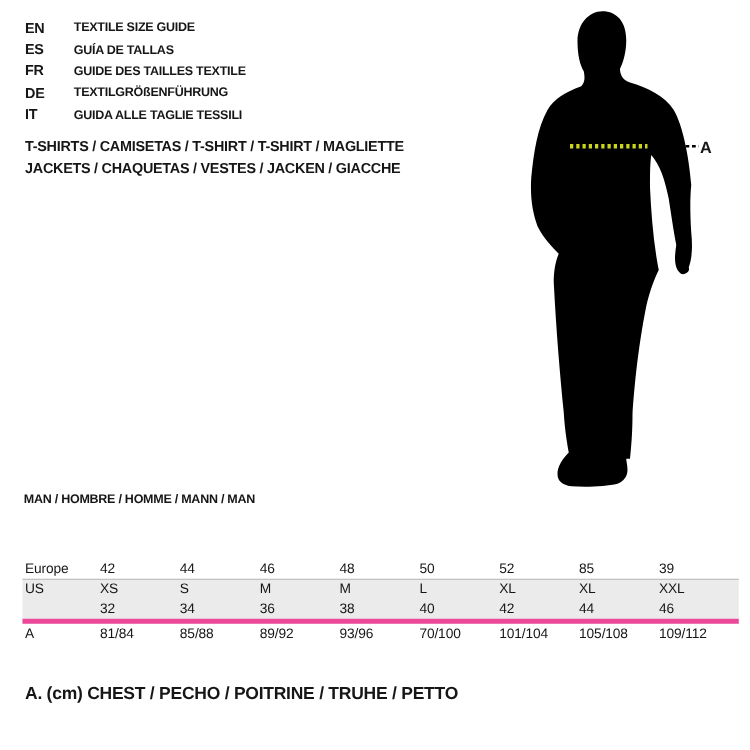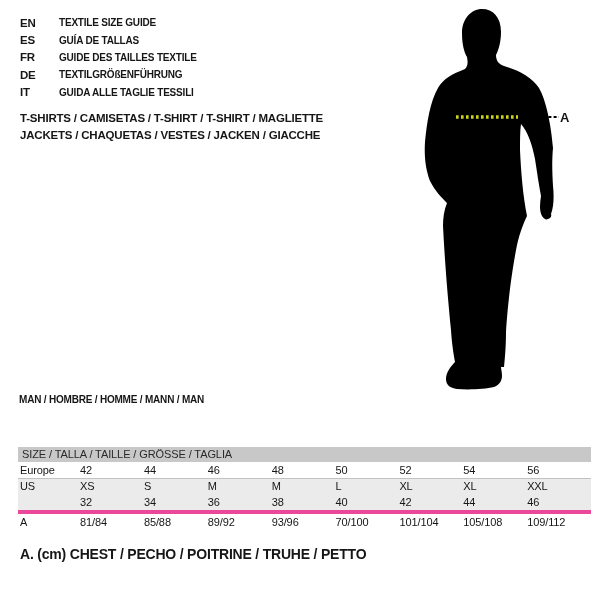--- a/index.html
+++ b/index.html
@@ -109,32 +109,31 @@
       C 101,17 93,9 82,9
       Z"></path>
     <line x1="56" y1="117" x2="118" y2="117" stroke="#ccd41d" stroke-width="3.5" stroke-dasharray="2.6 2.4"></line>
     <line x1="138" y1="117" x2="159" y2="117" stroke="#000000" stroke-width="2" stroke-dasharray="3 2.2"></line>
   </svg>
   <span class="figure-a-label">A</span>
 
   <div class="section-title">MAN / HOMBRE / HOMME / MANN / MAN</div>
 
   <div class="size-table">
-    <div class="st-header">SIZE / TALLA / TAILLE / GRÖSSE / TAGLIA</div>
 
     <div class="st-row">
       <span class="st-row-label">Europe</span>
       <span class="st-cell">42</span>
       <span class="st-cell">44</span>
       <span class="st-cell">46</span>
       <span class="st-cell">48</span>
       <span class="st-cell">50</span>
       <span class="st-cell">52</span>
-      <span class="st-cell">54</span>
-      <span class="st-cell">56</span>
+      <span class="st-cell">85</span>
+      <span class="st-cell">39</span>
     </div>
 
     <div class="st-band">
       <div class="st-row">
         <span class="st-row-label">US</span>
         <span class="st-cell">XS</span>
         <span class="st-cell">S</span>
         <span class="st-cell">M</span>
         <span class="st-cell">M</span>
         <span class="st-cell">L</span>

